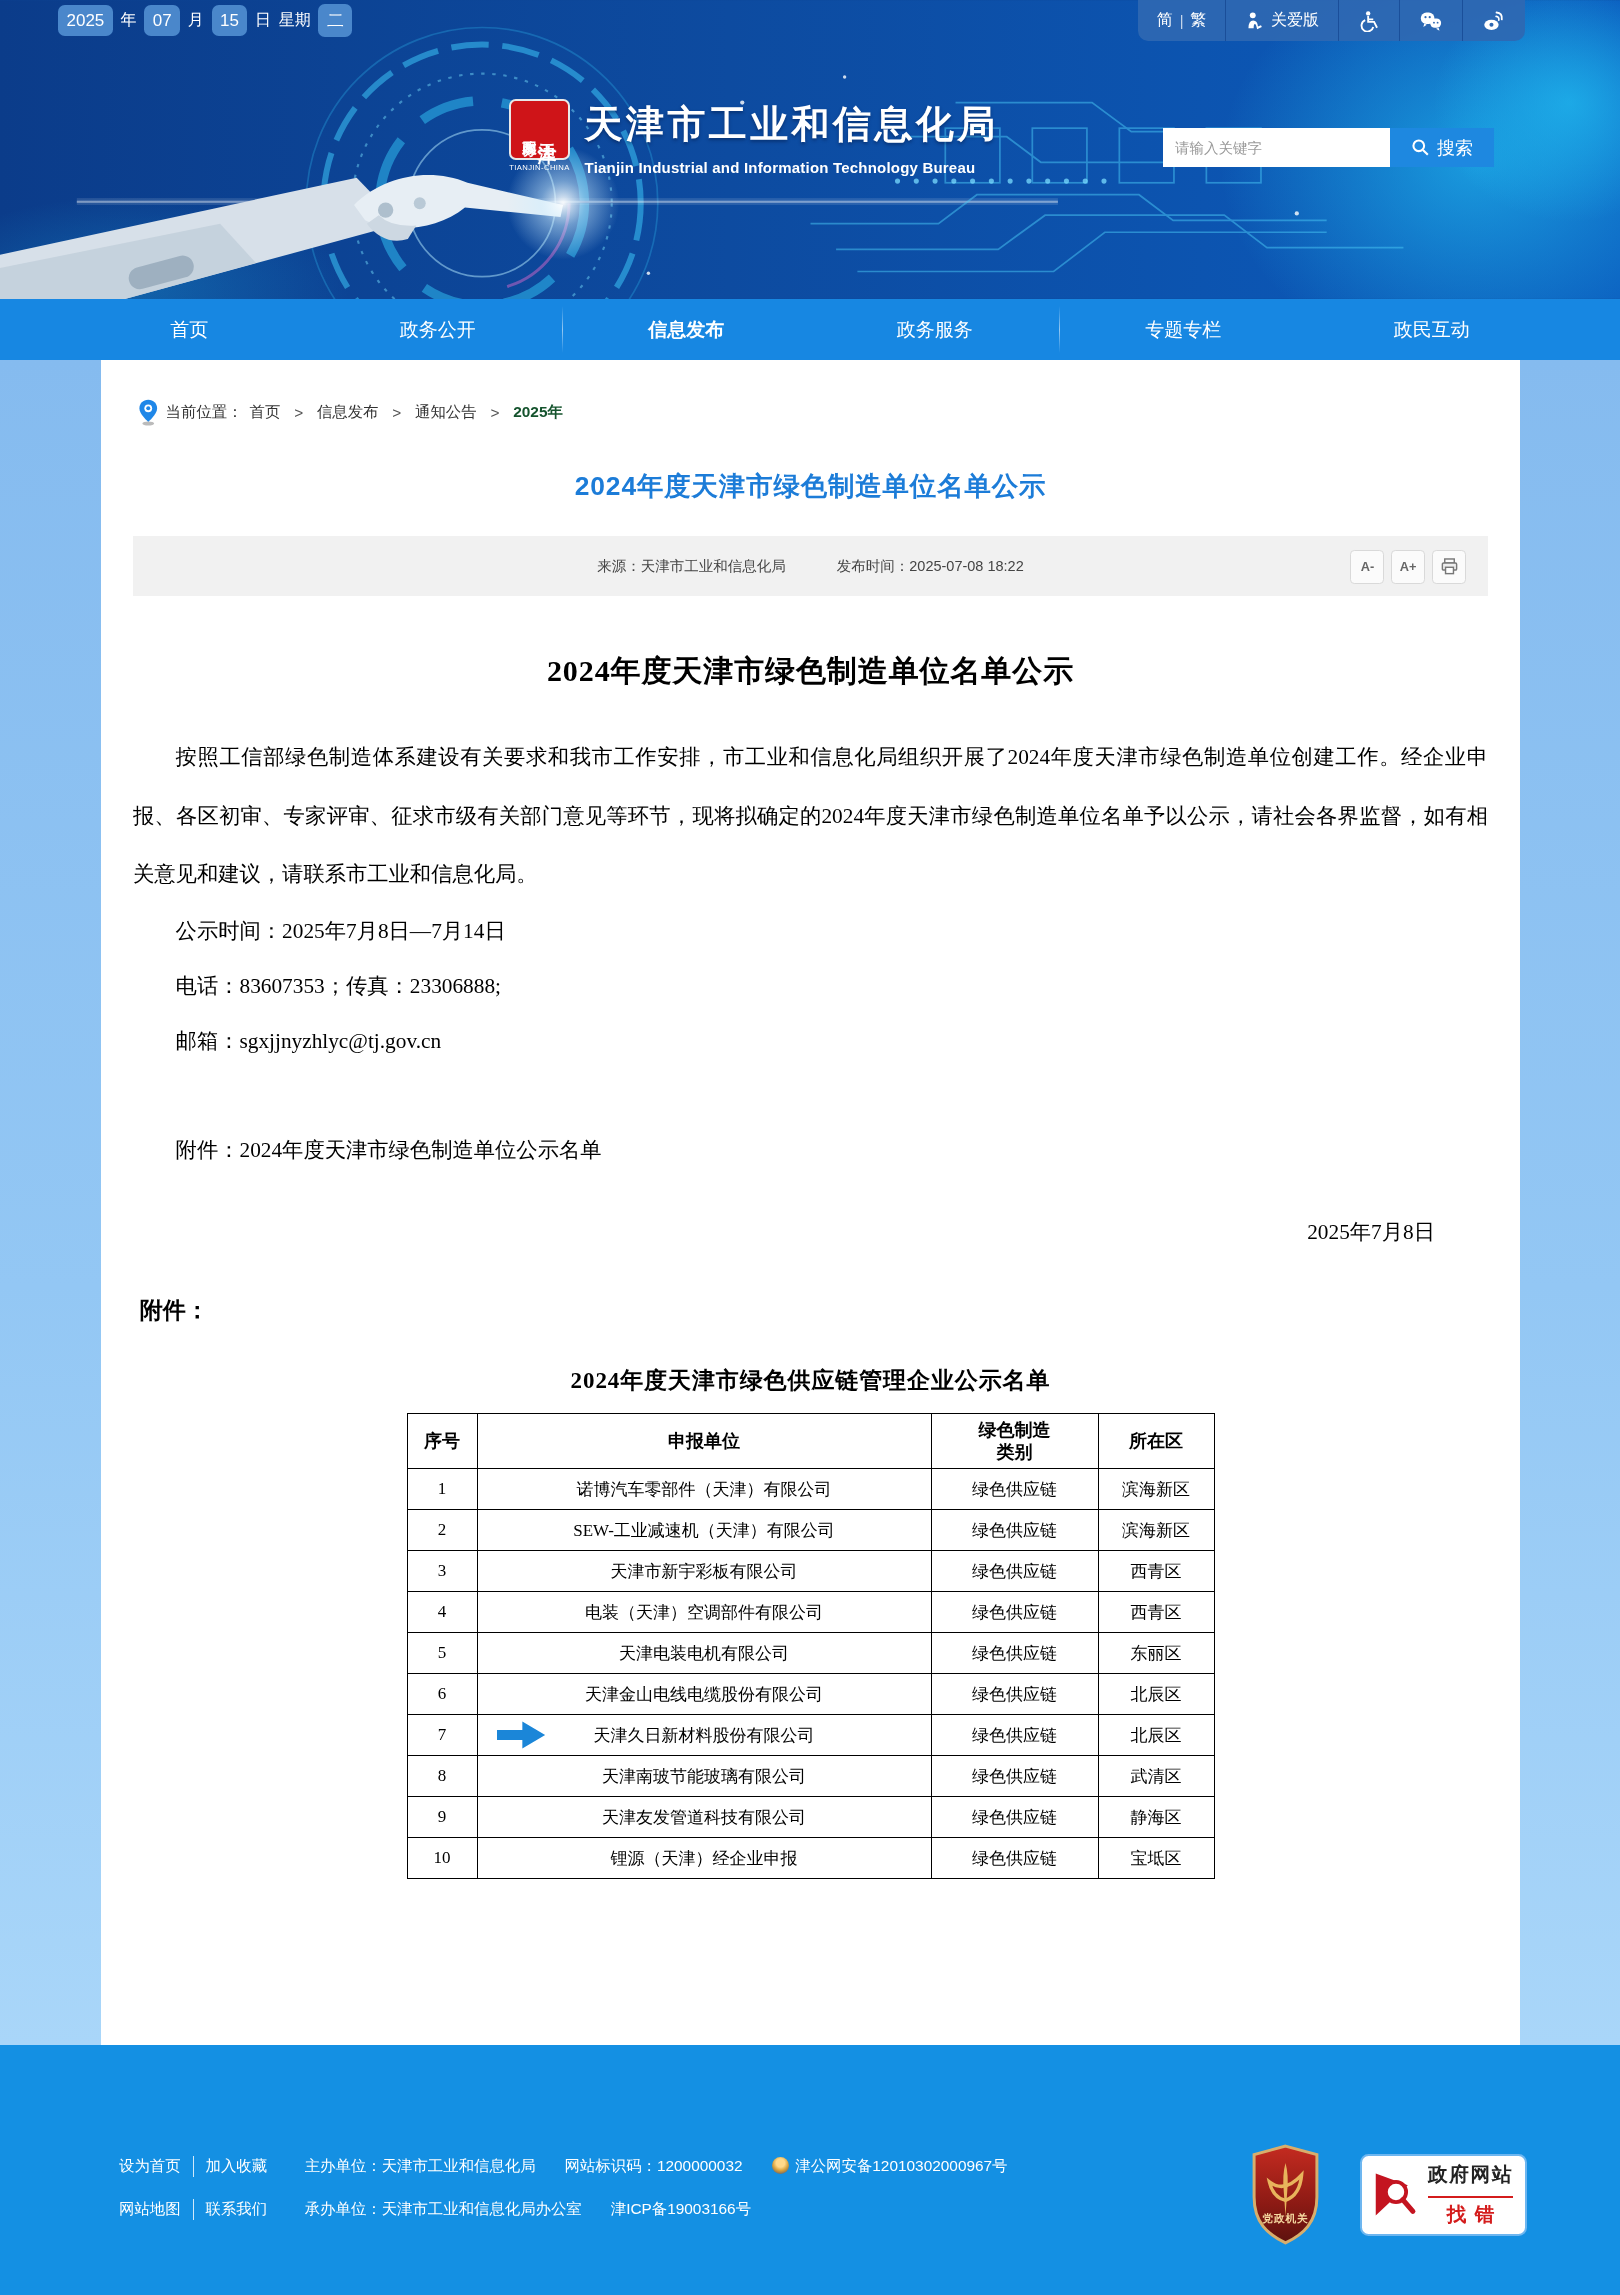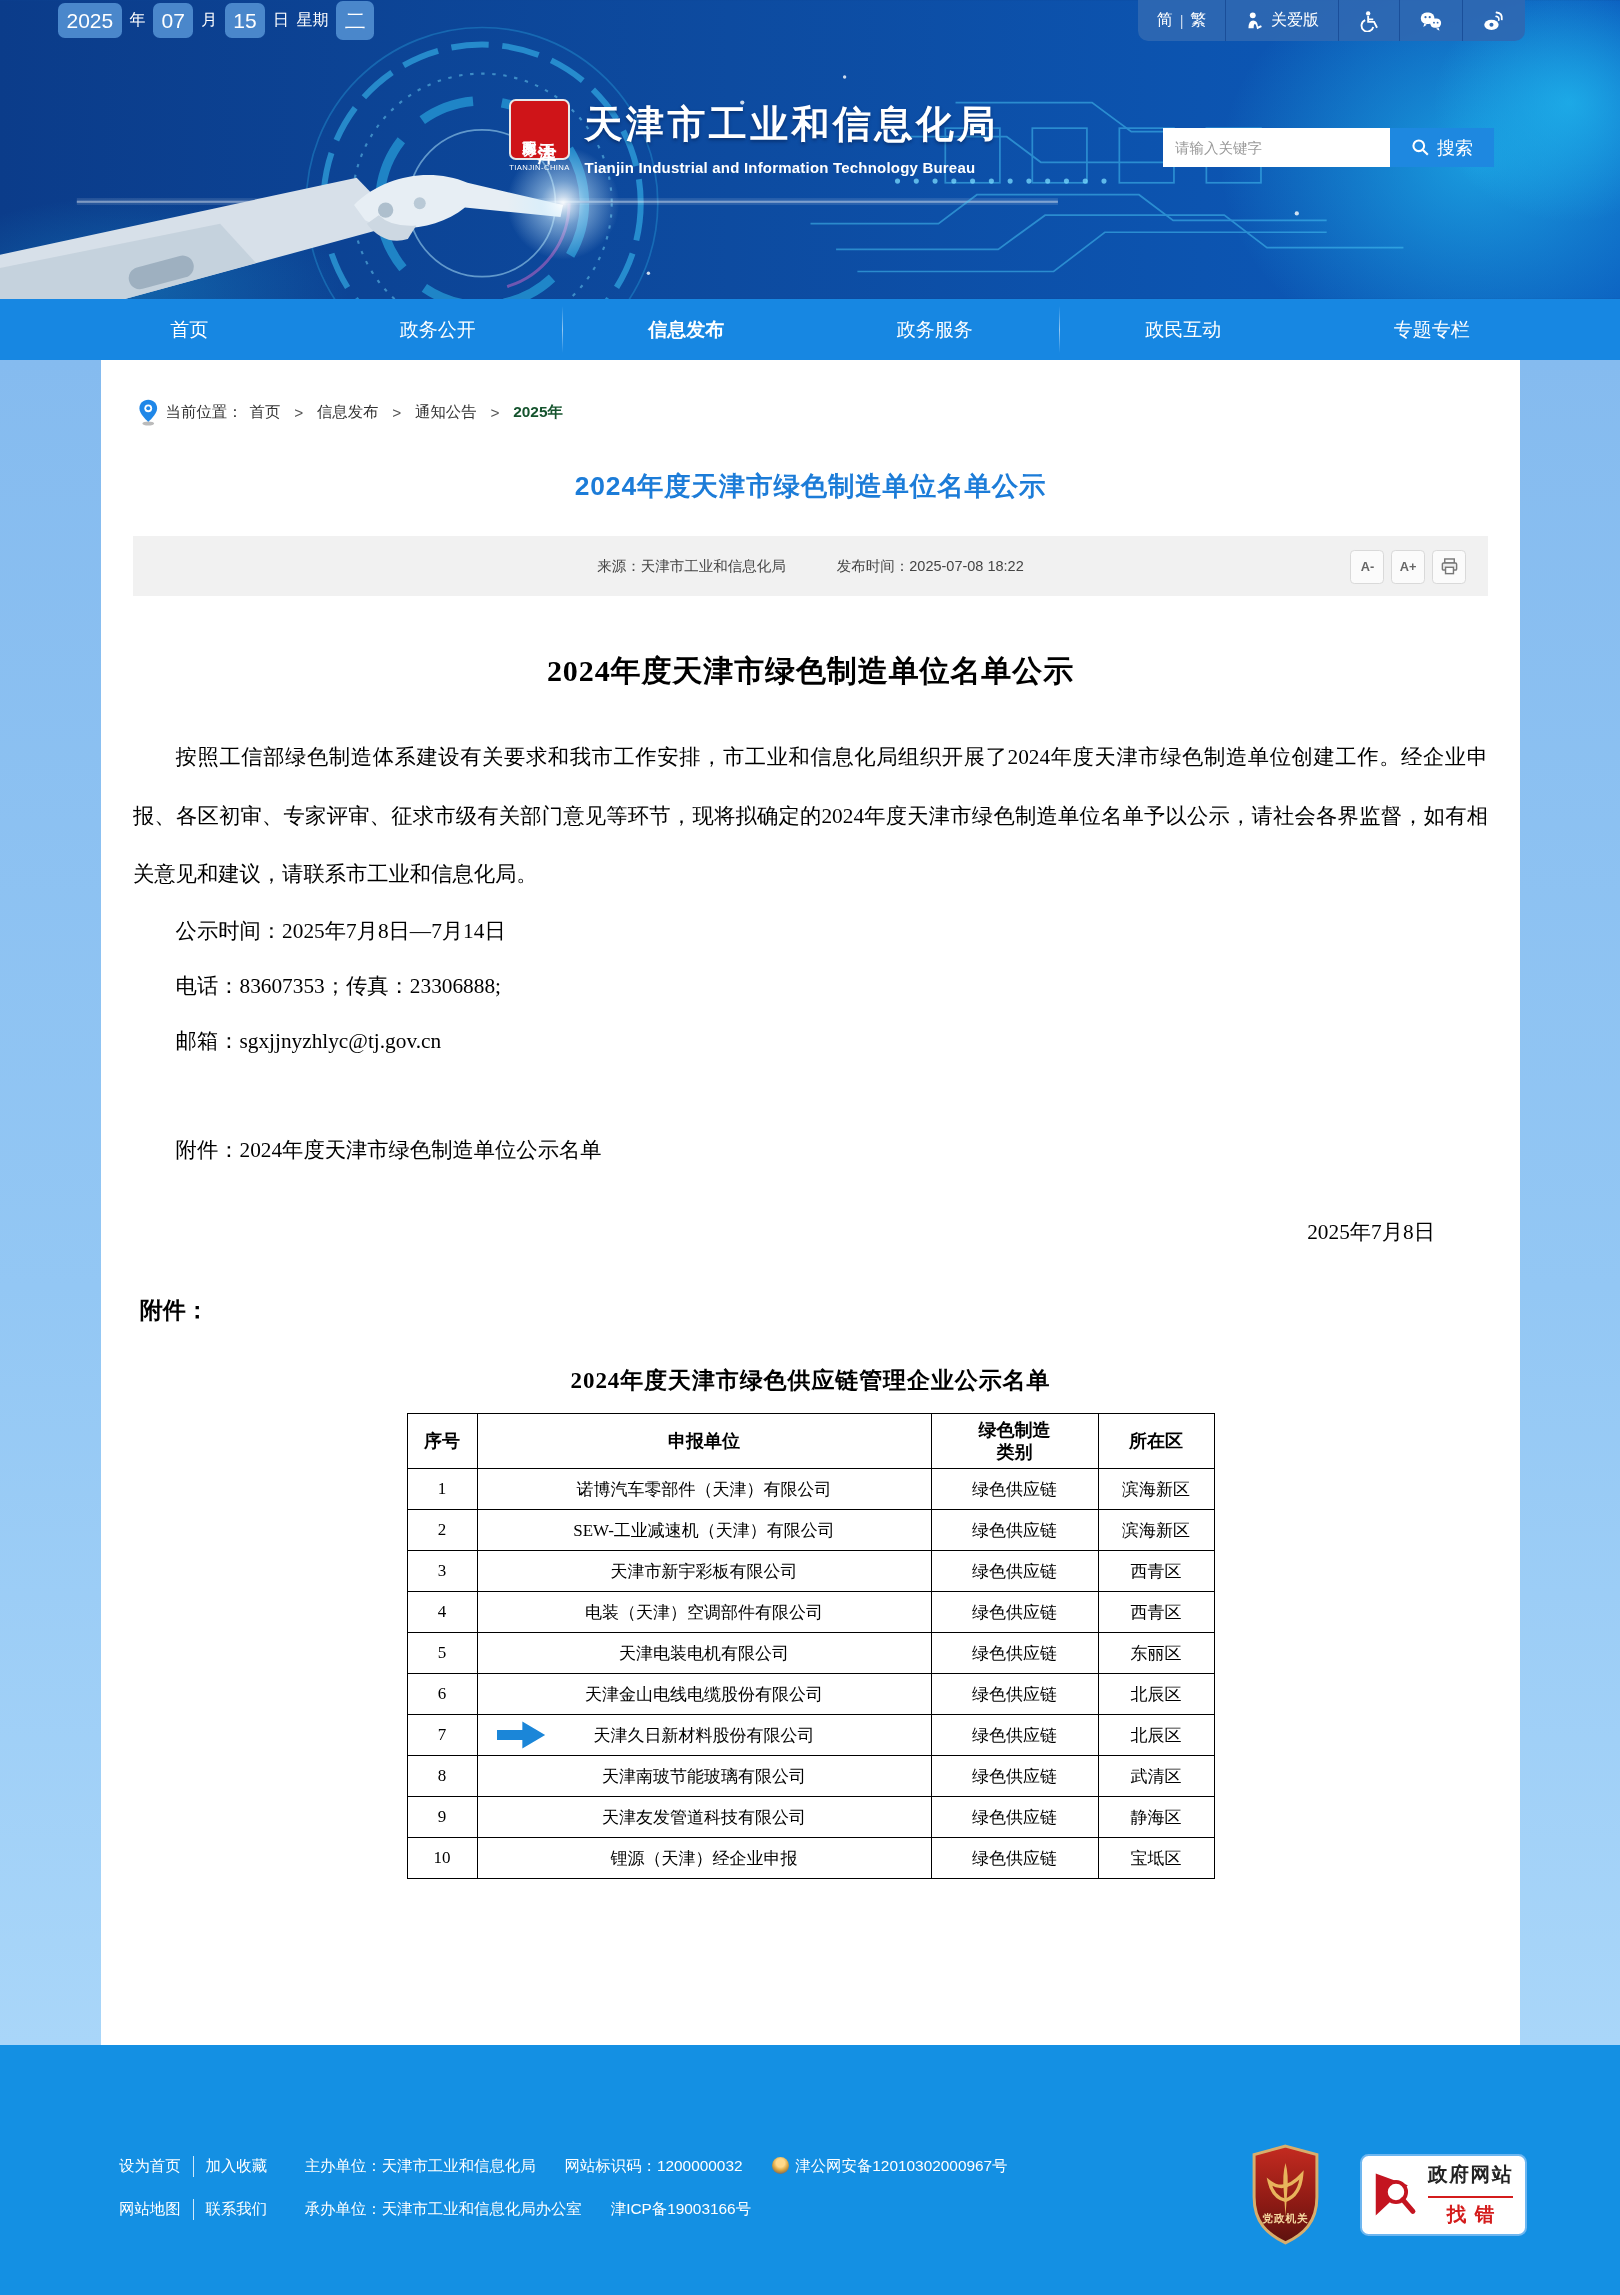--- a/index.html
+++ b/index.html
@@ -10,21 +10,21 @@
     background:#9ccdf6;
     overflow:hidden;
   }
 
   
   .banner { position:relative; width:1621px; height:299px; background:#0c4494; overflow:hidden; }
   .banner-art { position:absolute; left:0; top:0; }
 
   .topbar { position:absolute; left:0; top:0; width:100%; height:41px; display:flex; justify-content:space-between; align-items:center; padding:0 0 0 58px; z-index:5; }
   .dategroup { display:flex; align-items:center; gap:7.7px; color:#fff; font-size:16px; }
-  .chip { background:#4a87cb; border-radius:6.8px; color:#fff; text-align:center; padding:5.1px 8.5px; min-width:32px; font-size:21px; }
+  .chip { background:#4a87cb; border-radius:6.8px; color:#fff; text-align:center; padding:5.1px 8.5px; min-width:32px; font-size:17px; }
   .quicklinks { display:flex; align-items:stretch; height:41px; background:rgba(47,104,178,.92); border-radius:0 0 10.2px 10.2px; overflow:hidden; margin-right:96px; }
   .qsec { display:flex; align-items:center; gap:6.8px; padding:0 19px; color:#fff; font-size:16px; border-left:0.9px solid rgba(13,58,133,.55); }
   .qsec:first-child { border-left:none; }
   .qsep { color:rgba(255,255,255,.75); font-size:14.5px; }
   .qlink { cursor:pointer; }
 
   .brand { position:absolute; left:508px; top:99px; display:flex; align-items:flex-start; gap:13.6px; z-index:5; }
   .seal { width:63px; height:82px; display:flex; flex-direction:column; align-items:center; }
   .sealbox { width:61px; height:61px; background:#cf1418; border-radius:6.8px; border:2.6px solid #e8e8e8; display:flex; flex-direction:row-reverse; justify-content:center; align-items:center; gap:1.7px; padding:2.6px; }
   .sealcol { writing-mode:vertical-rl; color:#fff; font-weight:bold; font-size:19px; letter-spacing:1.7px; line-height:1; font-family:"Liberation Serif",serif; }
@@ -254,22 +254,22 @@
       <span>搜索</span>
     </button>
   </div>
 </div>
 
 <div class="nav">
   <div class="nav-item">首页</div>
   <div class="nav-item">政务公开</div>
   <div class="nav-item active">信息发布</div>
   <div class="nav-item">政务服务</div>
+  <div class="nav-item">专题专栏</div>
   <div class="nav-item">政民互动</div>
-  <div class="nav-item">专题专栏</div>
 </div>
 
 <div class="page">
   <div class="card">
 
     <div class="breadcrumb">
       <svg width="20.5" height="27" viewBox="0 0 24 32">
         <ellipse cx="12" cy="29" rx="7" ry="2.4" fill="#bbb"></ellipse>
         <path d="M12 1 C 5.9 1 1.5 5.5 1.5 11.2 C 1.5 18 12 27 12 27 C 12 27 22.5 18 22.5 11.2 C 22.5 5.5 18.1 1 12 1 Z" fill="#1f87e8"></path>
         <circle cx="12" cy="11" r="4.6" fill="#fff"></circle>

